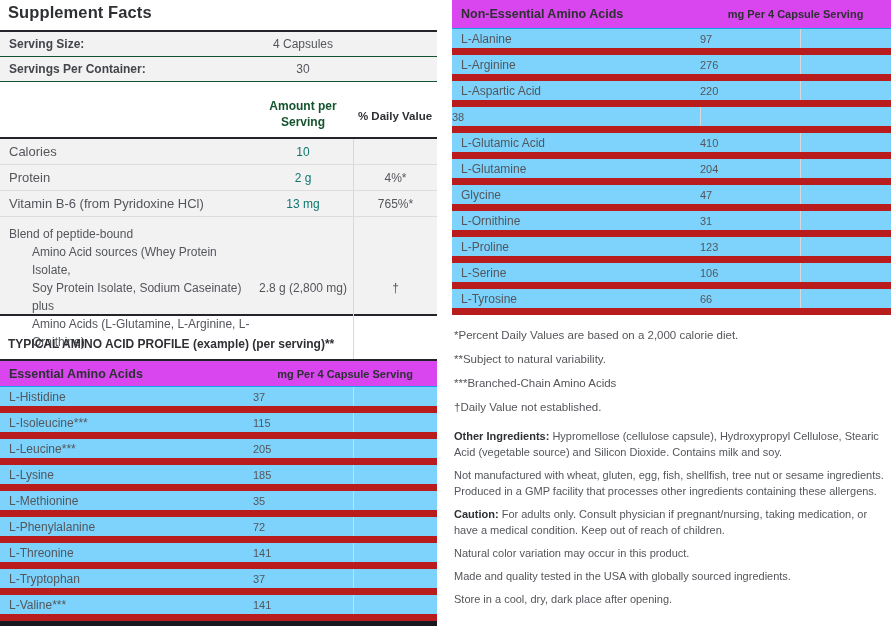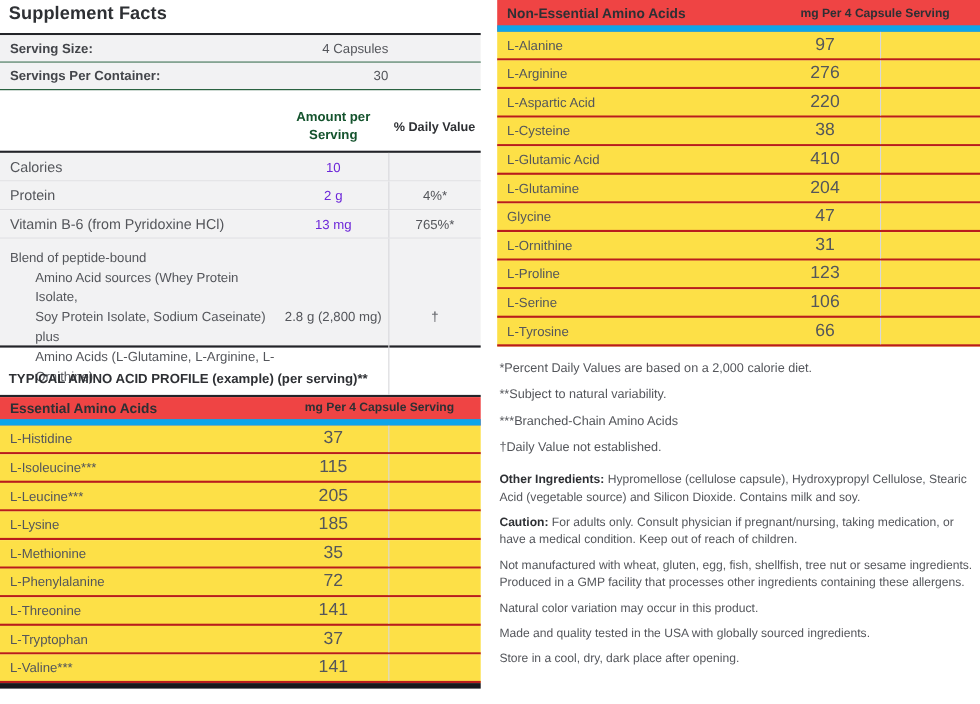--- a/index.html
+++ b/index.html
@@ -13,59 +13,59 @@
   .col-right { position:absolute; left:452px; top:0; width:439px; }
 
   .page-title { font-size:16.5px; font-weight:bold; color:#2e3034; margin:3px 0 0 8px; letter-spacing:.1px; }
   .rule { height:2px; background:#232429; }
   .rule-title { margin-top:8px; }
 
   
   .s-row { display:grid; grid-template-columns:253px 100px 84px; height:25px;
            background:#f2f2f3; border-bottom:1px solid #14532d; align-items:center; }
   .s-label { padding-left:9px; font-size:12px; font-weight:600; color:#43454a; }
-  .s-value { text-align:right; font-size:12px; color:#54565b; }
+  .s-value { text-align:center; font-size:12px; color:#54565b; }
 
   
   .facts-header { display:grid; grid-template-columns:253px 100px 84px; height:55px; align-items:end; }
   .fh-amount { text-align:center; font-size:12px; font-weight:bold; color:#14532d; line-height:16px; padding-bottom:7px; }
   .fh-daily  { text-align:center; font-size:11.5px; font-weight:bold; color:#2e3034; padding-bottom:15px; white-space:nowrap; }
 
   
   .f-row { display:grid; grid-template-columns:253px 100px 84px; height:26px;
            background:#f2f2f3; border-bottom:1px solid #dddde0; align-items:center; }
   .f-label { padding-left:9px; font-size:13px; color:#54565b; }
-  .f-amount { text-align:center; font-size:12px; color:#6d28d9; }
+  .f-amount { text-align:center; font-size:12px; color:#0f766e; }
   .f-daily  { text-align:center; font-size:12px; color:#54565b; border-left:1px solid #d8d8db;
               height:100%; display:flex; align-items:center; justify-content:center; }
 
   
   .blend-row { display:grid; grid-template-columns:253px 100px 84px; height:97px;
                background:#f2f2f3; align-items:center; }
   .blend-label { padding:8px 0 8px 9px; font-size:12px; line-height:18px; color:#54565b; align-self:start; }
   .blend-detail { white-space:pre-line; margin-left:23px; }
   .blend-amount { text-align:center; font-size:12px; line-height:17px; color:#54565b; }
   .blend-daily { border-left:1px solid #d8d8db; height:100%; display:flex; align-items:center;
                  justify-content:center; font-size:12px; color:#54565b; }
 
   .profile-title { font-size:12px; font-weight:bold; color:#2e3034; margin:21px 0 0 8px; }
   .rule-profile { margin-top:8px; }
 
   
-  .aa-header { display:grid; height:26px; align-items:center; border-bottom:6px solid #0ea5e9; background:#ef4444; }
+  .aa-header { display:grid; height:26px; align-items:center; border-bottom:1px solid #0ea5e9; background:#d946ef; }
   .aa-header.left  { grid-template-columns:253px 184px; }
   .aa-header.right { grid-template-columns:248px 191px; height:29px; }
   .aa-h-name { padding-left:9px; font-size:12.5px; font-weight:bold; color:#2e3034; }
   .aa-h-mg   { text-align:center; font-size:11px; font-weight:bold; color:#2e3034; }
 
-  .aa-row { display:grid; height:26px; background:#fde047; border-bottom:2px solid #b91c1c; align-items:center; }
+  .aa-row { display:grid; height:26px; background:#7dd3fc; border-bottom:7px solid #b91c1c; align-items:center; }
   .col-left  .aa-row { grid-template-columns:253px 100px 84px; }
   .col-right .aa-row { grid-template-columns:248px 100px 91px; }
   .aa-name { padding-left:9px; font-size:12px; color:#54565b; }
-  .aa-mg   { text-align:center; font-size:16px; color:#54565b; }
+  .aa-mg   { text-align:left; font-size:11px; color:#54565b; }
   .aa-pad  { border-left:1px solid #d8d8db; height:100%; }
 
   .bottom-bar { height:5px; background:#17181d; }
 
   
   .footnotes { margin-top:13px; padding-left:2px; }
   .footnote { font-size:11.5px; color:#54565b; line-height:15px; margin-bottom:9px; }
   .paragraphs { margin-top:13px; padding-left:2px; }
   .para { font-size:11px; color:#54565b; line-height:16px; margin-bottom:7px; }
   .para .lead { font-weight:bold; color:#2e3034; }
@@ -225,21 +225,20 @@
           <div class="aa-pad"></div>
         </div>
 
         <div class="aa-row">
           <div class="aa-name">L-Aspartic Acid</div>
           <div class="aa-mg">220</div>
           <div class="aa-pad"></div>
         </div>
 
         <div class="aa-row">
-          <div class="aa-name">L-Cysteine</div>
           <div class="aa-mg">38</div>
           <div class="aa-pad"></div>
         </div>
 
         <div class="aa-row">
           <div class="aa-name">L-Glutamic Acid</div>
           <div class="aa-mg">410</div>
           <div class="aa-pad"></div>
         </div>
 
@@ -288,23 +287,23 @@
 
         <div class="footnote">***Branched-Chain Amino Acids</div>
 
         <div class="footnote">†Daily Value not established.</div>
       </div>
 
     <div class="paragraphs">
 
         <div class="para"><span class="lead">Other Ingredients:</span><span> Hypromellose (cellulose capsule), Hydroxypropyl Cellulose, Stearic Acid (vegetable source) and Silicon Dioxide. Contains milk and soy.</span></div>
 
+        <div class="para"><span class="lead"></span><span>Not manufactured with wheat, gluten, egg, fish, shellfish,  tree nut or sesame ingredients. Produced in a GMP facility that processes other ingredients containing these allergens.</span></div>
+
         <div class="para"><span class="lead">Caution:</span><span> For adults only. Consult physician if pregnant/nursing, taking medication, or have a medical condition. Keep out of reach of children.</span></div>
-
-        <div class="para"><span class="lead"></span><span>Not manufactured with wheat, gluten, egg, fish, shellfish,  tree nut or sesame ingredients. Produced in a GMP facility that processes other ingredients containing these allergens.</span></div>
 
         <div class="para"><span class="lead"></span><span>Natural color variation may occur in this product.</span></div>
 
         <div class="para"><span class="lead"></span><span>Made and quality tested in the USA with globally sourced ingredients.</span></div>
 
         <div class="para"><span class="lead"></span><span>Store in a cool, dry, dark place after opening.</span></div>
       </div>
   </div>
 </div>
 

